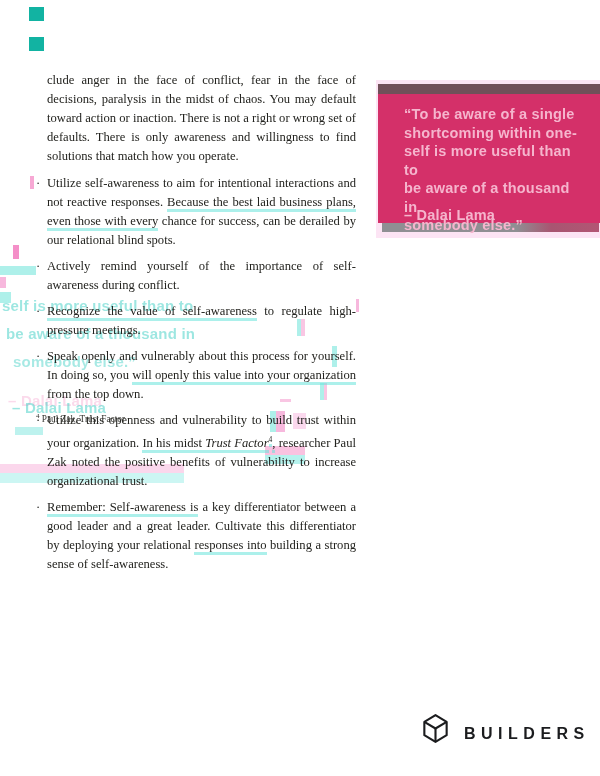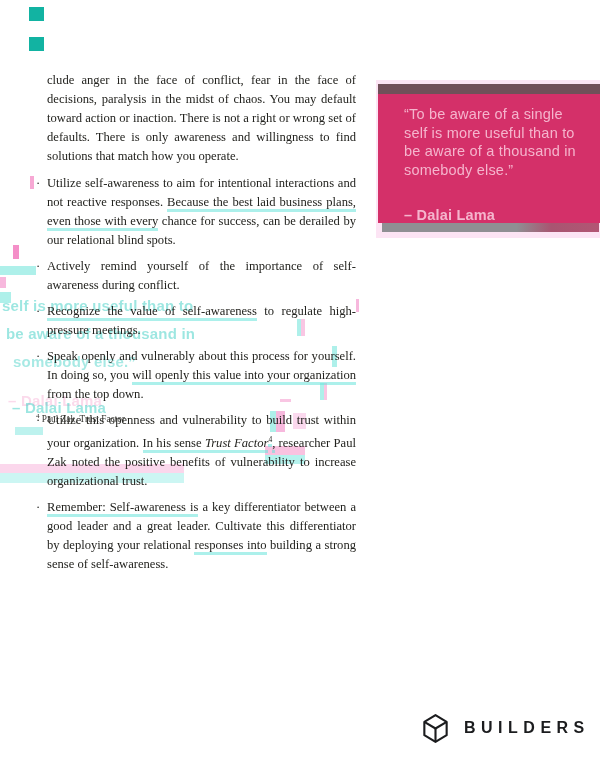--- a/index.html
+++ b/index.html
@@ -34,38 +34,38 @@
     background:#fce4f4;z-index:3;
   }
   .quote-topband{position:absolute;left:2px;top:4px;right:0;height:10px;background:#705059;}
   .quote-main{position:absolute;left:2px;top:14px;right:0;height:129px;background:#d43069;}
   .quote-bottomband{
     position:absolute;left:6px;top:143px;right:1px;height:9px;
     background:linear-gradient(90deg,#8f8f93 0%,#8f8f93 62%,#a85571 78%,#b25674 100%);
   }
   .quote-text{
     position:absolute;left:28px;top:25px;width:180px;
-    font-family:"Liberation Sans", sans-serif;font-weight:400;
+    font-family:"Liberation Sans", sans-serif;font-weight:700;
     font-size:14.5px;line-height:18.5px;color:#f5b5cd;letter-spacing:0.2px;
   }
   .quote-attrib{
     position:absolute;left:28px;top:127px;
     font-family:"Liberation Sans", sans-serif;font-weight:700;
     font-size:14.5px;color:#f5b5cd;letter-spacing:0.2px;
   }
   
   .footnotes{
     position:absolute;left:36px;top:410px;
     font-size:9.3px;line-height:13.2px;color:#33332f;z-index:2;
   }
   .footnotes div{white-space:nowrap;}
   
   .logo{
     position:absolute;left:422px;top:713px;height:30px;
-    display:flex;align-items:center;z-index:2;
+    display:flex;align-items:flex-end;z-index:2;
   }
   .logo svg{display:block;}
   .logo-text{
     margin-left:15px;
     font-family:"Liberation Sans", sans-serif;font-weight:700;
     font-size:16px;letter-spacing:5.5px;color:#1b1c1e;
   }
   
   .artifact{position:absolute;z-index:1;}
   .ghost{
@@ -111,31 +111,32 @@
       <div class="ghost" style="left: 12px; top: 399px; color: rgb(62, 207, 196); opacity: 0.5;">– Dalai Lama</div>
     </div>
 
   <div class="body-col">
     <p>clude anger in the face of conflict, fear in the face of decisions, paralysis in the midst of chaos. You may default toward action or inaction. There is not a right or wrong set of defaults. There is only awareness and willingness to find solutions that match how you operate.</p>
     <ul class="bullet-list" id="bullet-list">
         <li><span class="marker">·</span><span>Utilize self-awareness to aim for intentional interactions and not reactive responses. </span><span class="seg-u">Because the best laid business plans, even those with every</span><span> chance for success, can be derailed by our relational blind spots.</span></li>
         <li><span class="marker">·</span><span>Actively remind yourself of the importance of self-awareness during conflict.</span></li>
         <li><span class="marker">·</span><span class="seg-u">Recognize the value of self-awareness</span><span> to regulate high-pressure meetings.</span></li>
         <li><span class="marker">·</span><span>Speak openly and vulnerably about this process for yourself. In doing so, you </span><span class="seg-u">will openly this value into your organization</span><span> from the top down.</span></li>
-        <li><span class="marker">·</span><span>Utilize this openness and vulnerability to build trust within your organization. </span><span class="seg-u">In his sense </span><span class="seg-ui">Trust Factor</span><span class="seg-usup">4</span><span class="seg-u">,</span><span> researcher Paul Zak noted the positive benefits of vulnerability to increase organizational trust.</span></li>
+        <li><span class="marker">·</span><span>Utilize this openness and vulnerability to build trust within your organization. </span><span class="seg-u">In his midst </span><span class="seg-ui">Trust Factor</span><span class="seg-usup">4</span><span class="seg-u">,</span><span> researcher Paul Zak noted the positive benefits of vulnerability to increase organizational trust.</span></li>
         <li><span class="marker">·</span><span class="seg-u">Remember: Self-awareness is</span><span> a key differentiator between a good leader and a great leader. Cultivate this differentiator by deploying your relational </span><span class="seg-u">responses into</span><span> building a strong sense of self-awareness.</span></li>
       </ul>
   </div>
 
   <div class="quote-halo">
     <div class="quote-topband"></div>
     <div class="quote-main"></div>
     <div class="quote-bottomband"></div>
     <div class="quote-text" id="quote-text">
         <div>“To be aware of a single</div>
+        <div>shortcoming within one-</div>
         <div>self is more useful than to</div>
         <div>be aware of a thousand in</div>
         <div>somebody else.”</div>
       </div>
     <div class="quote-attrib">– Dalai Lama</div>
   </div>
 
   <div class="footnotes" id="footnotes">
       <div><span class="seg-sup">4</span><span> Paul Zak, Trust Factor</span></div>
     </div>

